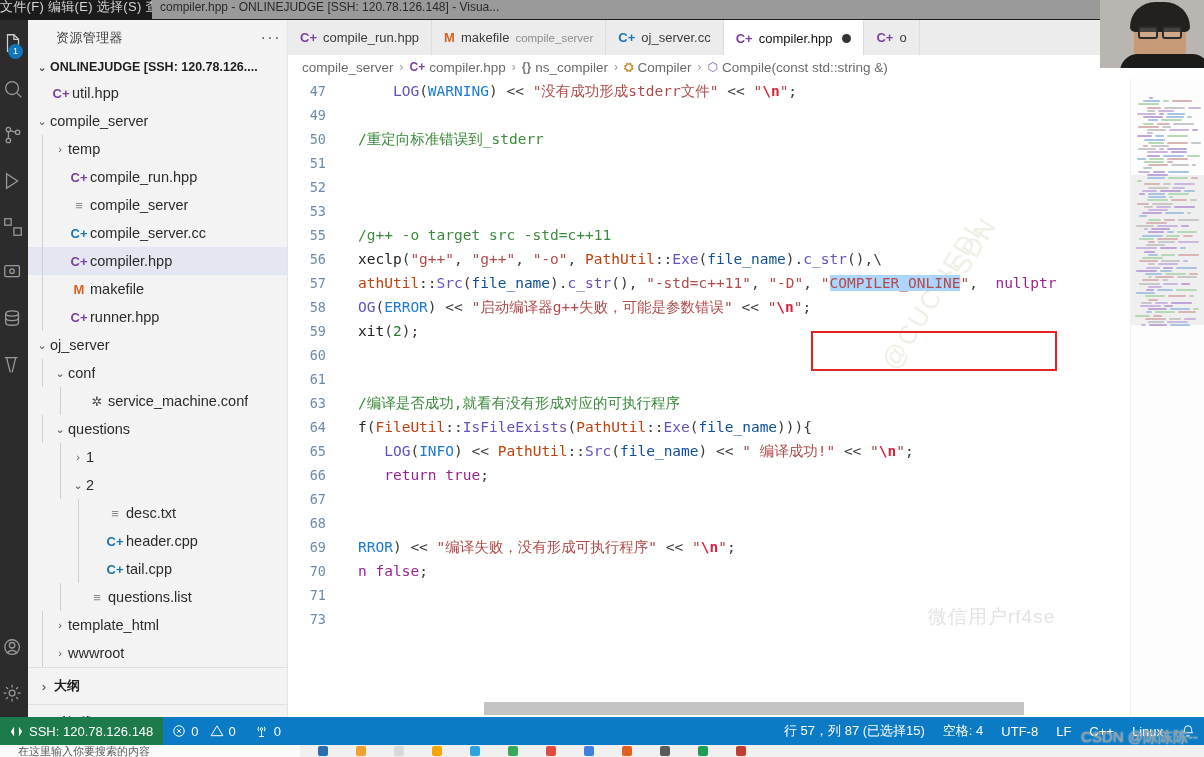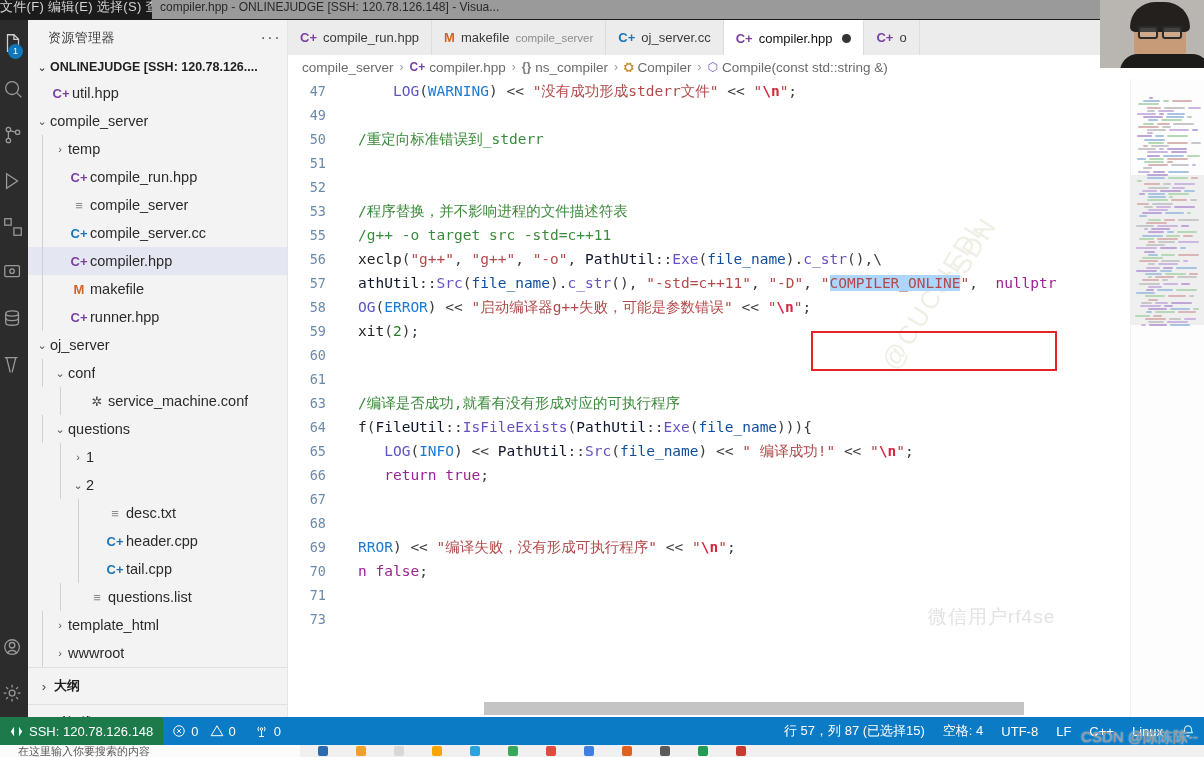--- a/index.html
+++ b/index.html
@@ -53,21 +53,21 @@
   .actbottom { position: absolute; bottom: 0; left: 0; width: 28px; }
 
   
   .sidebar {
     position: absolute; left: 28px; top: 20px; width: 260px; height: 697px;
     background: #f3f3f3; border-right: 1px solid #e4e4e4;
     overflow: hidden;
   }
   .sb-header {
     height: 35px; display: flex; align-items: center;
-    padding: 0 6px 0 20px; color: #3b3b3b;
+    padding: 0 6px 0 28px; color: #3b3b3b;
     font-size: 11.5px; letter-spacing: .4px;
   }
   .sb-header .title { flex: 1; font-size: 13px; }
   .sb-header .dots { font-size: 16px; color: #555; letter-spacing: 1.5px; cursor: default; }
 
   .sb-root {
     height: 24px; display: flex; align-items: center;
     font-size: 12.5px; font-weight: bold; color: #1f1f1f;
     padding-left: 6px;
   }
@@ -154,21 +154,21 @@
 
   
   .t-cmt  { color: #3c8a3c; }
   .t-str  { color: #b14b4b; }
   .t-esc  { color: #d7243f; font-weight: bold; }
   .t-kw   { color: #9b2393; }
   .t-ctl  { color: #9b2393; }
   .t-num  { color: #2a7a2a; }
   .t-fn   { color: #6a4fc0; }
   .t-var  { color: #0f4e9c; }
-  .t-type { color: #0f172a; }
+  .t-type { color: #c2410c; }
   .t-op   { color: #3b3b3b; }
   .t-pln  { color: #222; }
   .t-mac  { color: #5c55c0; }
   .t-const{ color: #1d7bd4; }
   .hl-sel { background: #add6ff; }
 
   .redbox {
     position: absolute; border: 2px solid #e32424;
     pointer-events: none;
   }
@@ -528,21 +528,21 @@
 
       <div class="diagwm" style="left:640px; top:160px;">CSDN</div>
       <div class="diagwm" style="left:560px; top:200px;">@CUCJIEDL</div>
 
       <div class="codescroll" id="codescroll">
           <div class="codeline"><span class="ln">47</span><span class="ltext">    <span class="t-mac">LOG</span><span class="t-op">(</span><span class="t-const">WARNING</span><span class="t-op">)</span> <span class="t-op">&lt;&lt;</span> <span class="t-str">"没有成功形成stderr文件"</span> <span class="t-op">&lt;&lt;</span> <span class="t-str">"</span><span class="t-esc">\n</span><span class="t-str">"</span><span class="t-op">;</span></span></div>
           <div class="codeline"><span class="ln">49</span><span class="ltext"></span></div>
           <div class="codeline"><span class="ln">50</span><span class="ltext"><span class="t-cmt">/重定向标准错误到_stderr</span></span></div>
           <div class="codeline"><span class="ln">51</span></div>
           <div class="codeline"><span class="ln">52</span><span class="ltext"></span></div>
-          <div class="codeline"><span class="ln">53</span><span class="ltext"><span class="t-cmt">/程序替换，并不影响进程的文件描述符表</span></span></div>
+          <div class="codeline"><span class="ln">53</span></div>
           <div class="codeline"><span class="ln">55</span><span class="ltext"><span class="t-cmt">/g++ -o target src -std=c++11</span></span></div>
           <div class="codeline"><span class="ln">56</span><span class="ltext"><span class="t-pln">xeclp</span><span class="t-op">(</span><span class="t-str">"g++"</span><span class="t-op">,</span> <span class="t-str">"g++"</span><span class="t-op">,</span> <span class="t-str">"-o"</span><span class="t-op">,</span> <span class="t-type">PathUtil</span><span class="t-op">::</span><span class="t-fn">Exe</span><span class="t-op">(</span><span class="t-var">file_name</span><span class="t-op">).</span><span class="t-fn">c_str</span><span class="t-op">(),\</span></span></div>
           <div class="codeline"><span class="ln">57</span><span class="ltext"><span class="t-type">athUtil</span><span class="t-op">::</span><span class="t-fn">Src</span><span class="t-op">(</span><span class="t-var">file_name</span><span class="t-op">).</span><span class="t-fn">c_str</span><span class="t-op">(),</span> <span class="t-str">"-std=c++11"</span><span class="t-op">,</span> <span class="t-str">"-D"</span><span class="t-op">,</span> <span class="t-str">"</span><span class="t-str hl-sel">COMPILER_ONLINE</span><span class="t-str">"</span><span class="t-op">,</span>  <span class="t-kw">nullptr</span></span></div>
           <div class="codeline"><span class="ln">58</span><span class="ltext"><span class="t-mac">OG</span><span class="t-op">(</span><span class="t-const">ERROR</span><span class="t-op">)</span> <span class="t-op">&lt;&lt;</span> <span class="t-str">"启动编译器g++失败，可能是参数错误"</span> <span class="t-op">&lt;&lt;</span> <span class="t-str">"</span><span class="t-esc">\n</span><span class="t-str">"</span><span class="t-op">;</span></span></div>
           <div class="codeline"><span class="ln">59</span><span class="ltext"><span class="t-pln">xit</span><span class="t-op">(</span><span class="t-num">2</span><span class="t-op">);</span></span></div>
           <div class="codeline"><span class="ln">60</span><span class="ltext"></span></div>
           <div class="codeline"><span class="ln">61</span><span class="ltext"></span></div>
           <div class="codeline"><span class="ln">63</span><span class="ltext"><span class="t-cmt">/编译是否成功,就看有没有形成对应的可执行程序</span></span></div>
           <div class="codeline"><span class="ln">64</span><span class="ltext"><span class="t-pln">f</span><span class="t-op">(</span><span class="t-type">FileUtil</span><span class="t-op">::</span><span class="t-fn">IsFileExists</span><span class="t-op">(</span><span class="t-type">PathUtil</span><span class="t-op">::</span><span class="t-fn">Exe</span><span class="t-op">(</span><span class="t-var">file_name</span><span class="t-op">))){</span></span></div>
           <div class="codeline"><span class="ln">65</span><span class="ltext">   <span class="t-mac">LOG</span><span class="t-op">(</span><span class="t-const">INFO</span><span class="t-op">)</span> <span class="t-op">&lt;&lt;</span> <span class="t-type">PathUtil</span><span class="t-op">::</span><span class="t-fn">Src</span><span class="t-op">(</span><span class="t-var">file_name</span><span class="t-op">)</span> <span class="t-op">&lt;&lt;</span> <span class="t-str">" 编译成功!"</span> <span class="t-op">&lt;&lt;</span> <span class="t-str">"</span><span class="t-esc">\n</span><span class="t-str">"</span><span class="t-op">;</span></span></div>

